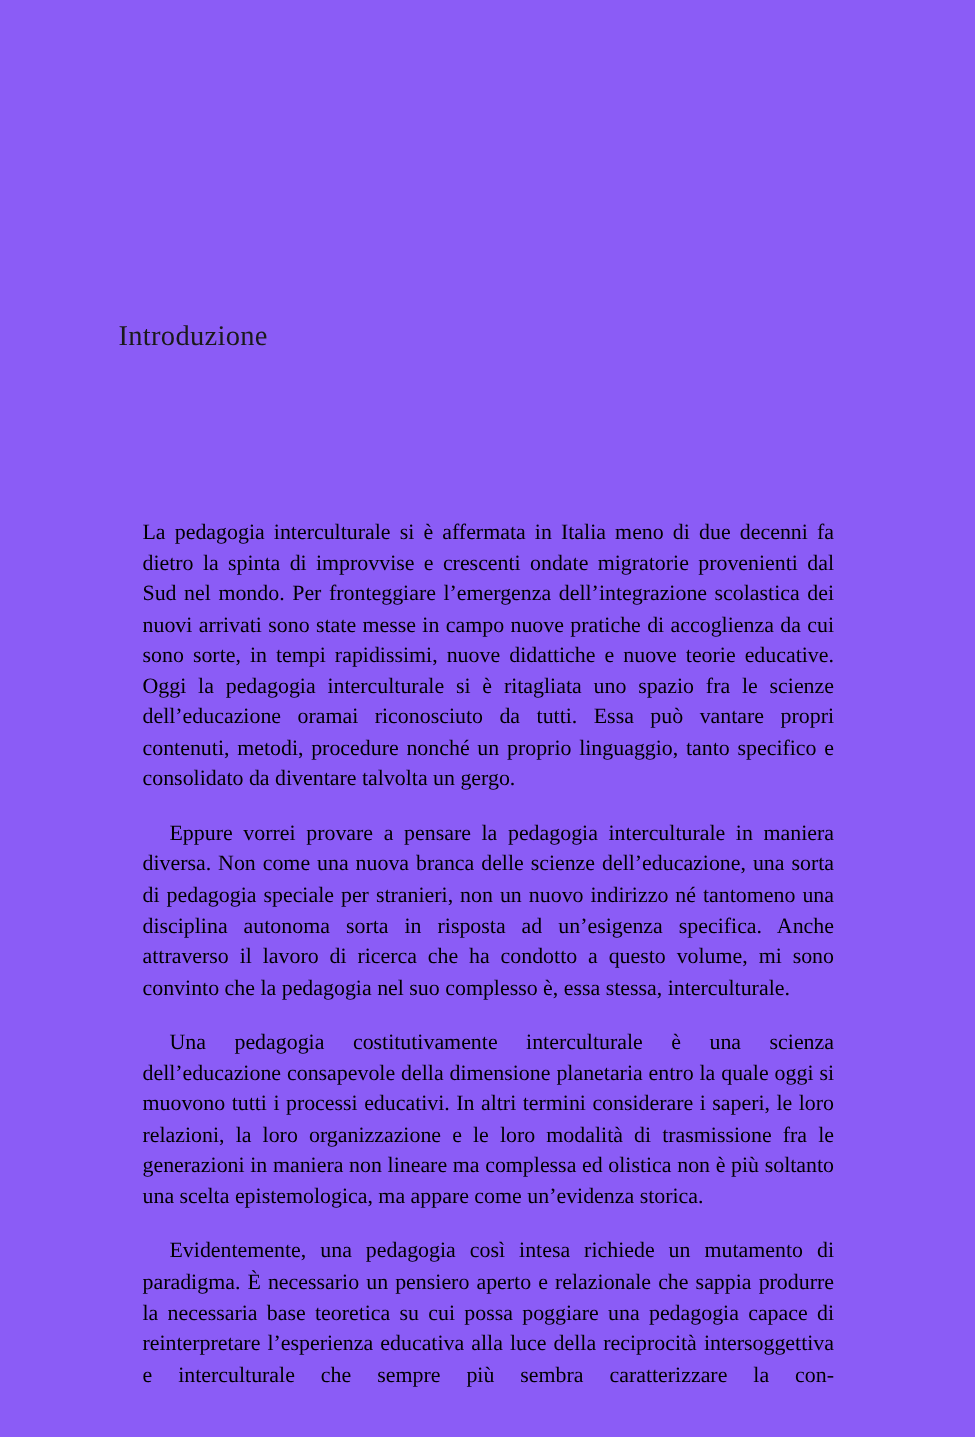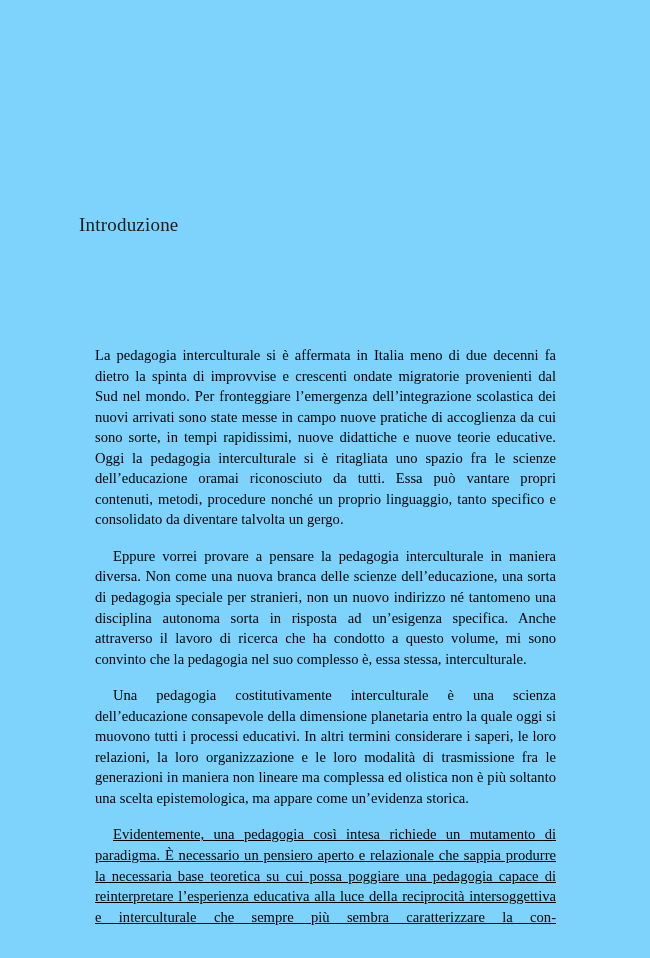--- a/index.html
+++ b/index.html
@@ -6,21 +6,21 @@
   html, body {
     margin: 0;
     padding: 0;
     background: #ffffff;
   }
 
   .page {
     position: relative;
     width: 650px;
     height: 958px;
-    background: #7dd3fc;
+    background: #8b5cf6;
     overflow: hidden;
     font-family: "Liberation Serif", "DejaVu Serif", serif;
     color: #000000;
     -webkit-font-smoothing: antialiased;
   }
 
   .chapter-heading {
     position: absolute;
     left: 79px;
     top: 212px;
@@ -54,21 +54,20 @@
     word-spacing: 0px;
   }
 
   p.para.indent {
     text-indent: 18px;
   }
 
   
   p.para.last-clipped {
     text-align-last: justify;
-    text-decoration: underline;
   }
 </style>
 </head>
 <body>
 
 <div class="page">
 
   <h1 class="chapter-heading">Introduzione</h1>
 
   <div class="body-block">

